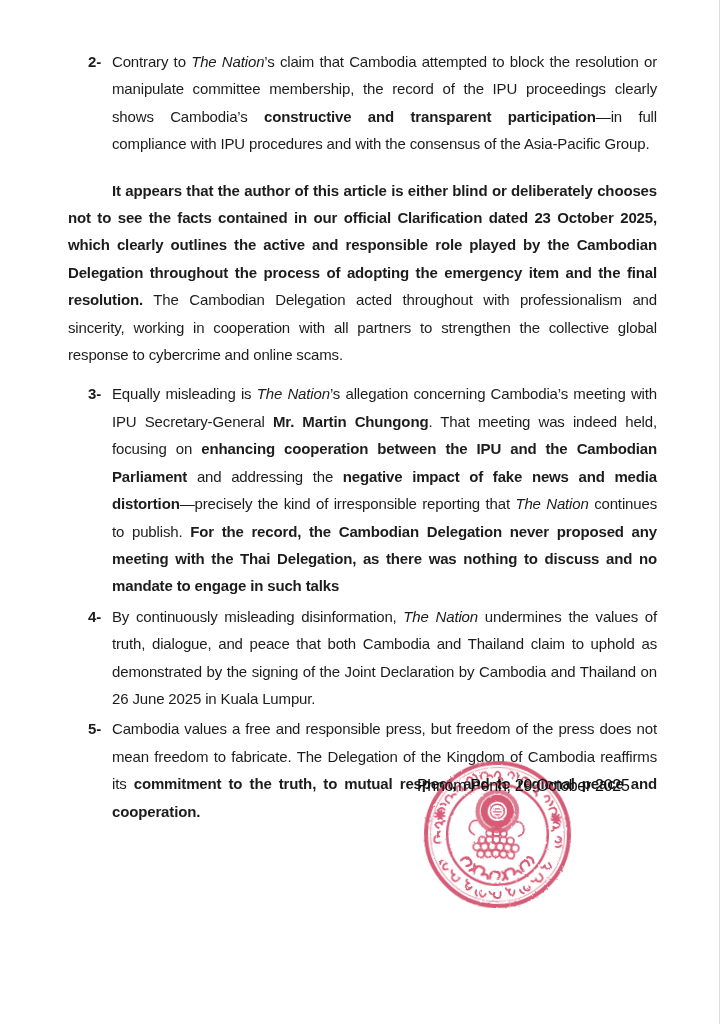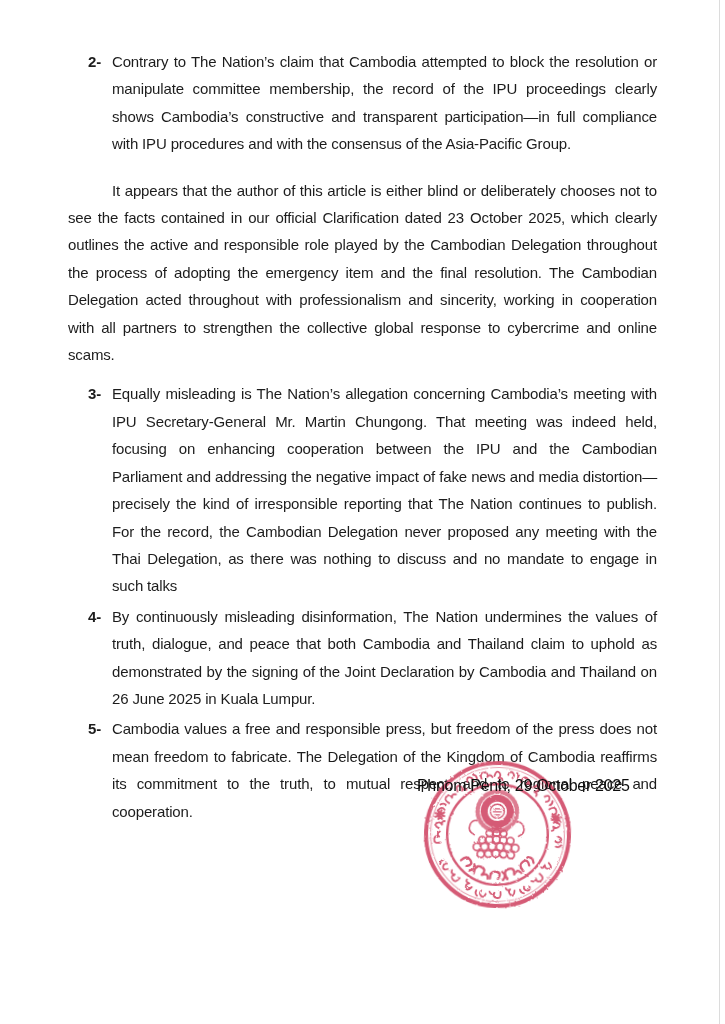--- a/index.html
+++ b/index.html
@@ -13,22 +13,22 @@
   .content{
     position:absolute;left:68px;top:48px;width:589px;
     font-size:15px;line-height:27.4px;letter-spacing:-0.15px;
     text-align:justify;
   }
   .list-item{display:flex;align-items:flex-start;padding-left:20px;}
   .list-item + .list-item{margin-top:3px;}
   .marker{flex:none;width:24px;font-weight:700;}
   .item-text{flex:1 1 auto;text-align:justify;}
   .paragraph{margin:19px 0 12px 0;text-indent:44px;text-align:justify;}
-  .b{font-weight:400;}
-  .i{}
+  .b{font-weight:700;}
+  .i{font-style:italic;}
   .p{font-weight:400;font-style:normal;margin-top:33px;}
   .signature-block{position:absolute;left:0;top:0;width:725px;height:769px;pointer-events:none;}
   .stamp{position:absolute;left:422px;top:761px;width:151px;height:151px;}
   .dateline{
     position:absolute;left:417px;top:777px;
     font-size:16px;line-height:18px;letter-spacing:-0.3px;color:#0d0d0d;
     white-space:nowrap;
   }
 </style>
 </head>

